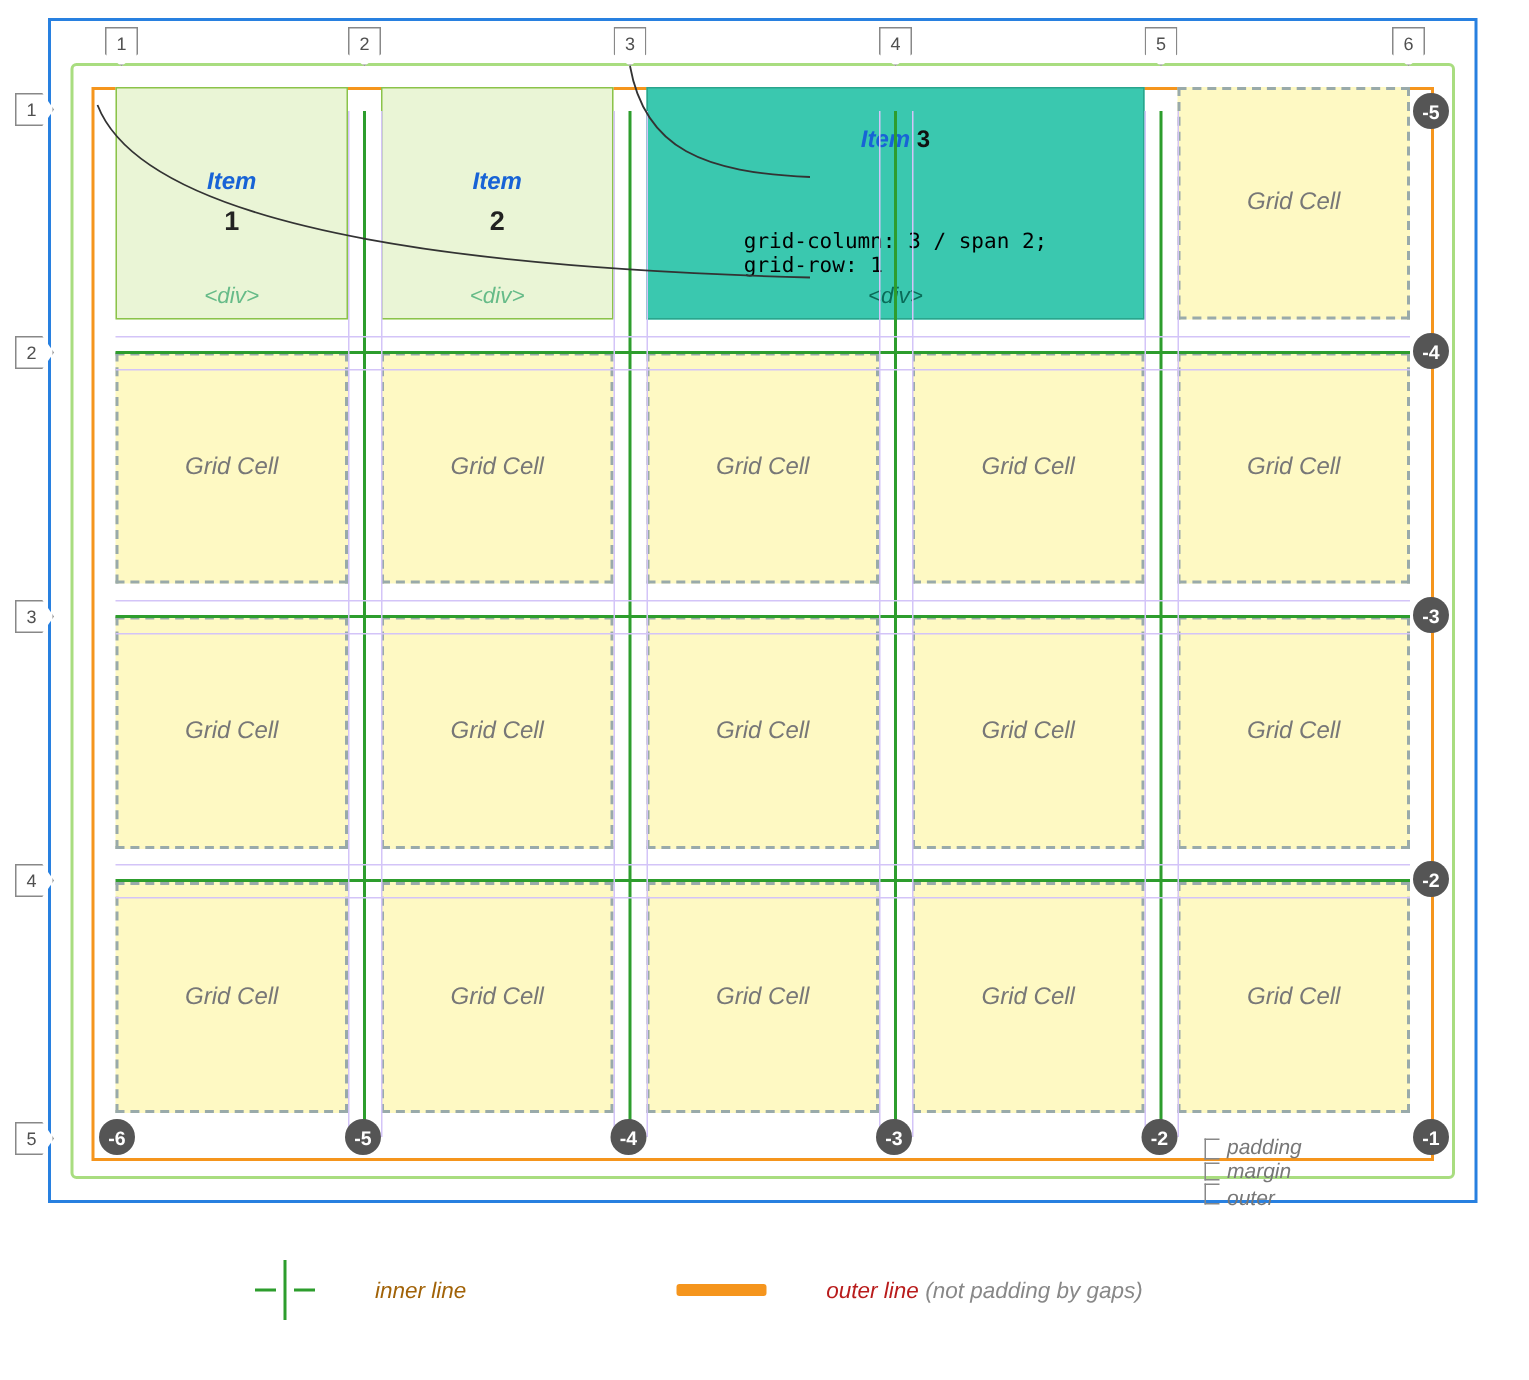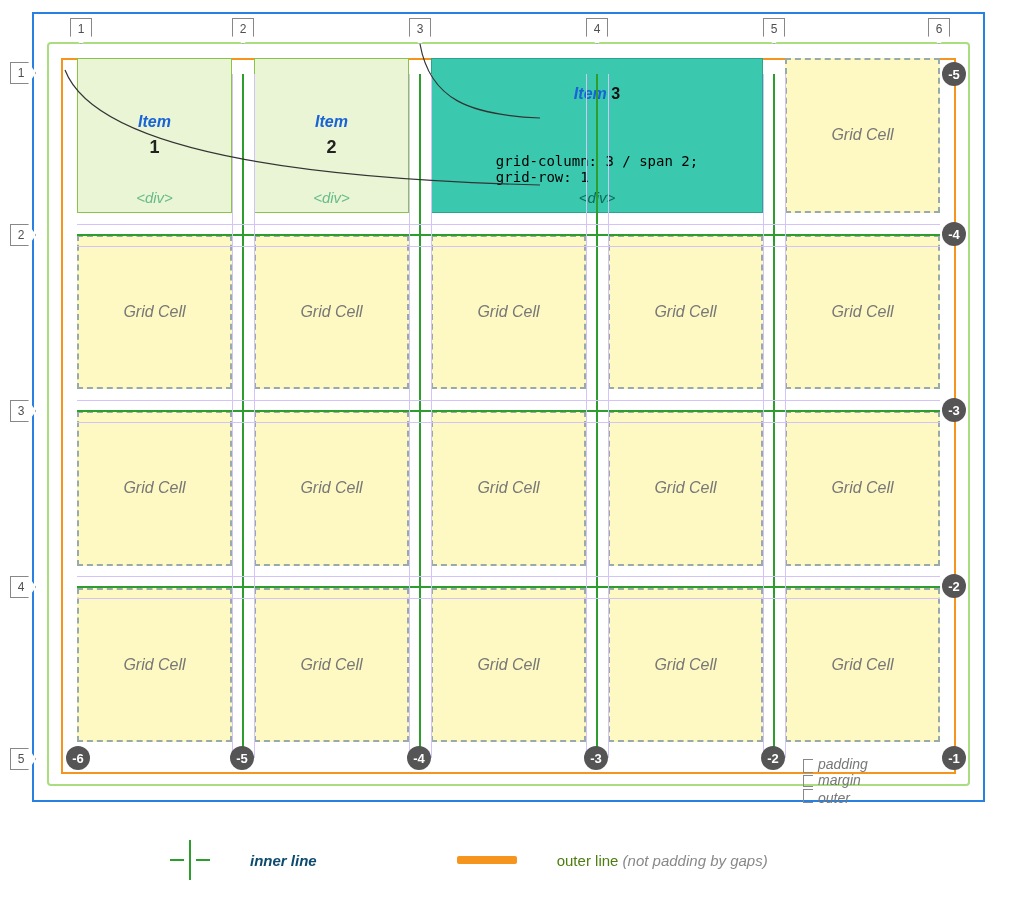--- a/index.html
+++ b/index.html
@@ -118,23 +118,23 @@
 
   .box-labels { position:absolute; font-style: italic; font-size:14px; color:#777; }
   .bracket { position:absolute; width:10px; border-left:1px solid #888; border-top:1px solid #888; border-bottom:1px solid #888; }
 
   .legend { position:absolute; left:170px; top:840px; display:flex; gap:40px; align-items:center; font-size:15px; }
   .legend .cross { position:relative; width:40px; height:40px; }
   .legend .cross::before, .legend .cross::after { content:""; position:absolute; background:#2d9d2d; }
   .legend .cross::before { left:0; right:0; top:19px; height:2px; }
   .legend .cross::after { top:0; bottom:0; left:19px; width:2px; }
   .legend .cross .gap { position:absolute; left:14px; top:14px; width:12px; height:12px; background:#fff; }
-  .legend .inner-lbl { color:#0c4a6e; font-style:italic;font-weight:bold; }
+  .legend .inner-lbl { color:#a16207; font-style:italic; }
   .legend .bar { width:60px; height:8px; background:#f5951d; border-radius:2px; }
-  .legend .outer-lbl { color:#4d7c0f; }
+  .legend .outer-lbl { color:#b91c1c; font-style:italic; }
   .legend .outer-note { color:#888; font-style:italic; }
 
   svg.leader { position:absolute; pointer-events:none; }
 </style>
 </head>
 <body>
 
 <div class="margin-box"></div>
 <div class="border-box"></div>
 <div class="padding-box"></div>

